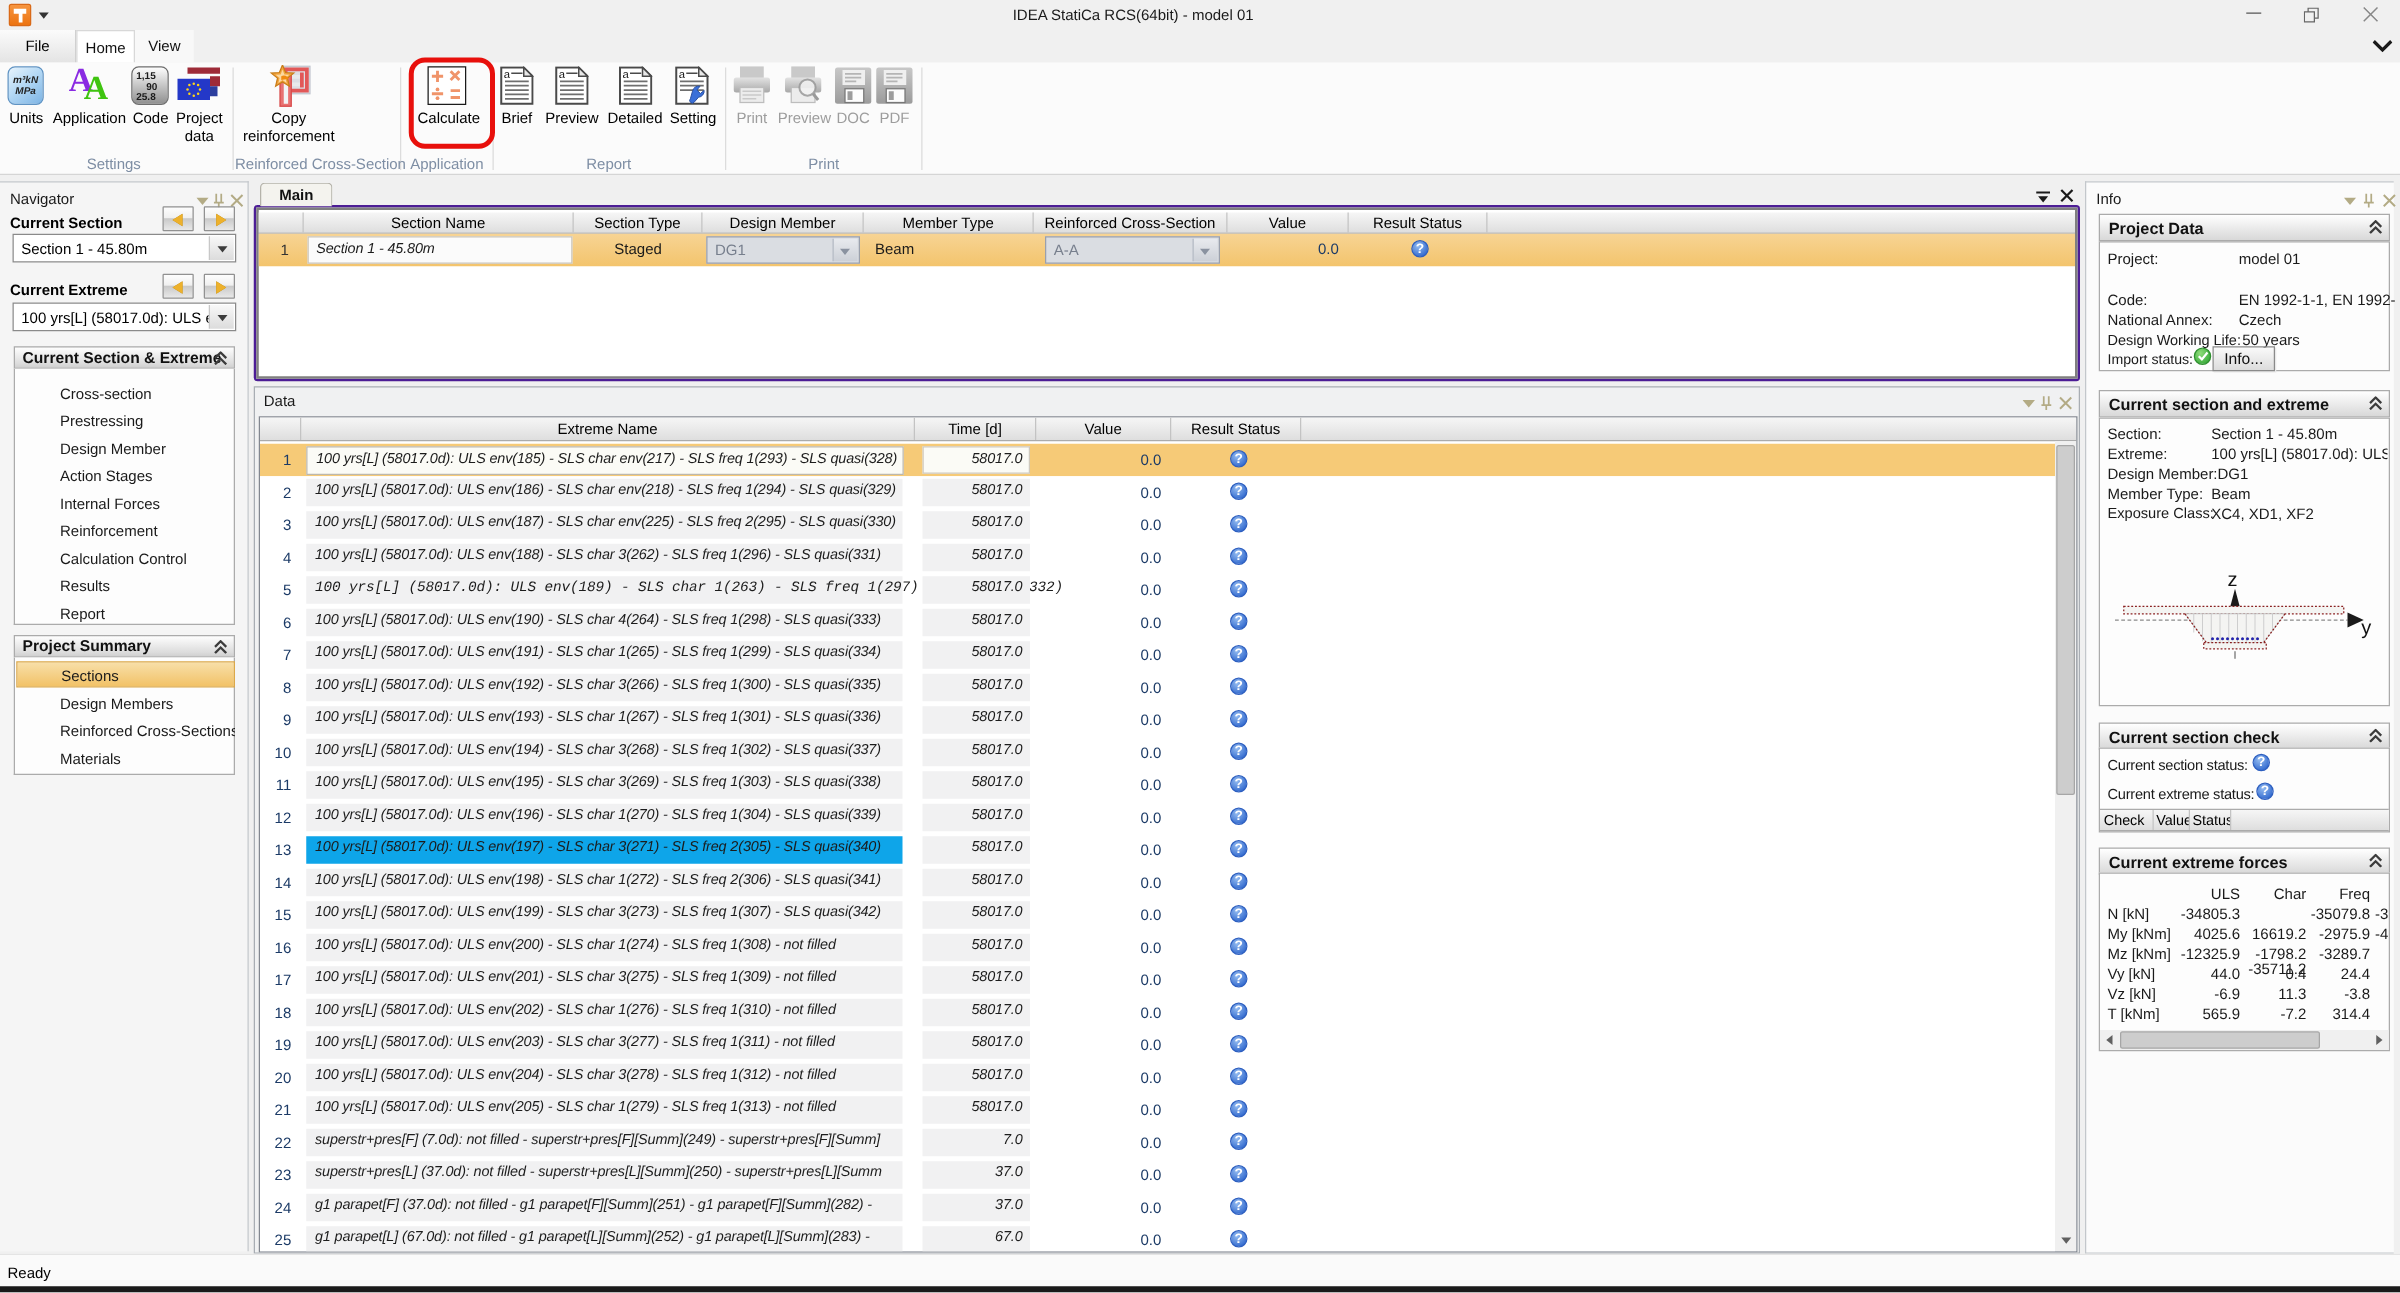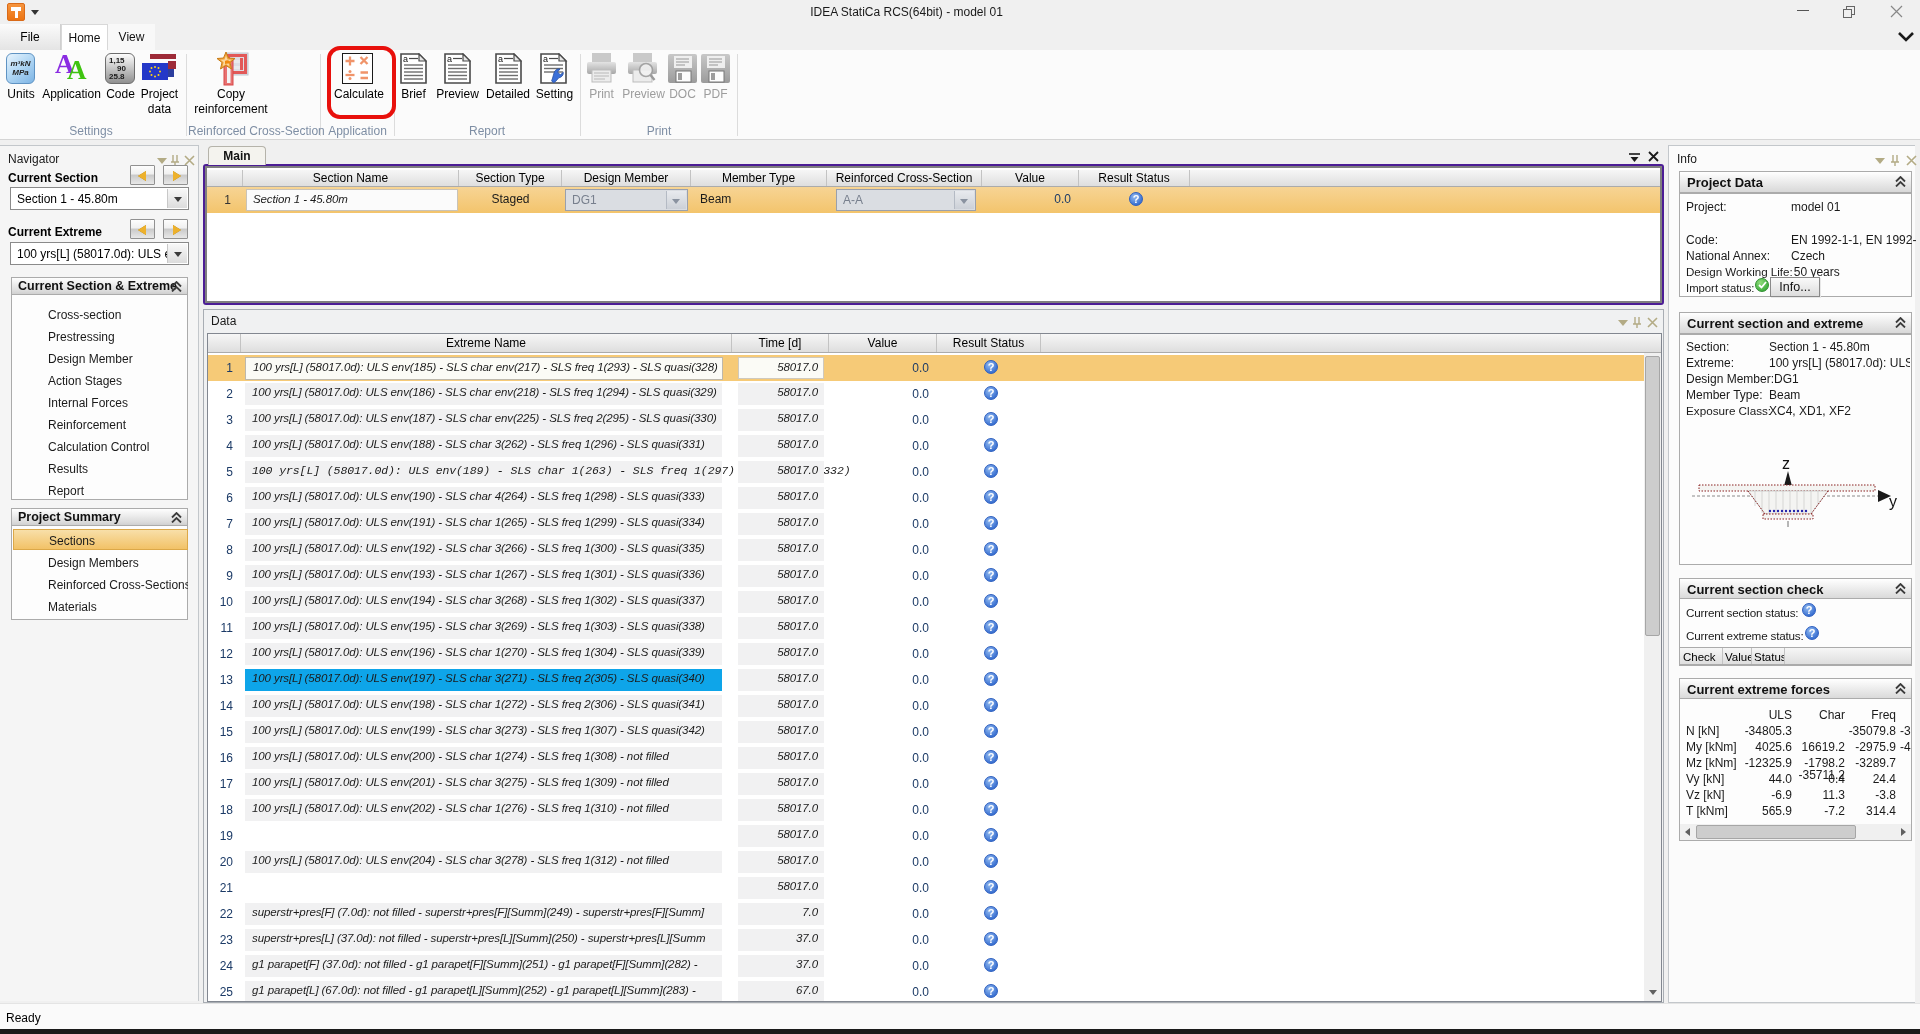--- a/index.html
+++ b/index.html
@@ -618,39 +618,45 @@
             <span class="itc">100 yrs[L] (58017.0d): ULS env(202) - SLS char 1(276) - SLS freq 1(310) - not filled</span>
           </div>
 <div class="dtime" style="background:#f1f1f2;">
             <span class="itc">58017.0</span>
           </div>
 <div class="dval">0.0</div>
 <div class="qicon" style="position:absolute; left:776px; top:5px;">?</div>
 </div>
 <div class="drow" style="top:488px;">
 <div class="dnum">19</div>
+<div class="dname" style="background:#f1f1f2;">
+            <span class="itc">100 yrs[L] (58017.0d): ULS env(203) - SLS char 3(277) - SLS freq 1(311) - not filled</span>
+          </div>
 <div class="dtime" style="background:#f1f1f2;">
             <span class="itc">58017.0</span>
           </div>
 <div class="dval">0.0</div>
 <div class="qicon" style="position:absolute; left:776px; top:5px;">?</div>
 </div>
 <div class="drow" style="top:514px;">
 <div class="dnum">20</div>
 <div class="dname" style="background:#f1f1f2;">
             <span class="itc">100 yrs[L] (58017.0d): ULS env(204) - SLS char 3(278) - SLS freq 1(312) - not filled</span>
           </div>
 <div class="dtime" style="background:#f1f1f2;">
             <span class="itc">58017.0</span>
           </div>
 <div class="dval">0.0</div>
 <div class="qicon" style="position:absolute; left:776px; top:5px;">?</div>
 </div>
 <div class="drow" style="top:540px;">
 <div class="dnum">21</div>
+<div class="dname" style="background:#f1f1f2;">
+            <span class="itc">100 yrs[L] (58017.0d): ULS env(205) - SLS char 1(279) - SLS freq 1(313) - not filled</span>
+          </div>
 <div class="dtime" style="background:#f1f1f2;">
             <span class="itc">58017.0</span>
           </div>
 <div class="dval">0.0</div>
 <div class="qicon" style="position:absolute; left:776px; top:5px;">?</div>
 </div>
 <div class="drow" style="top:566px;">
 <div class="dnum">22</div>
 <div class="dname" style="background:#f1f1f2;">
             <span class="itc">superstr+pres[F] (7.0d): not filled - superstr+pres[F][Summ](249) - superstr+pres[F][Summ]</span>

